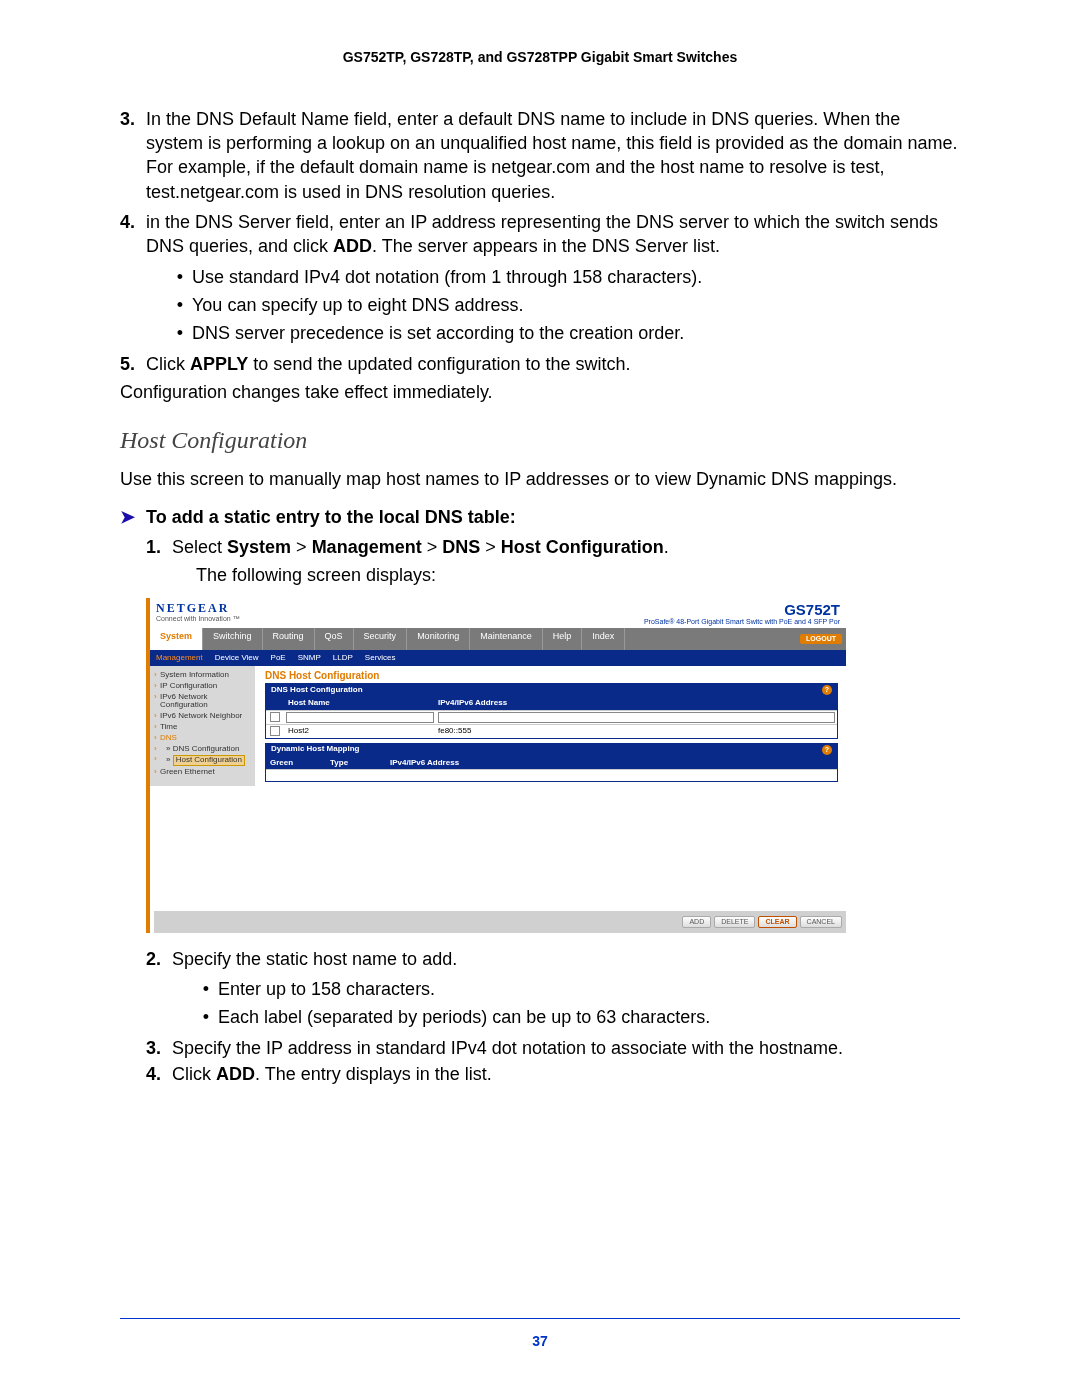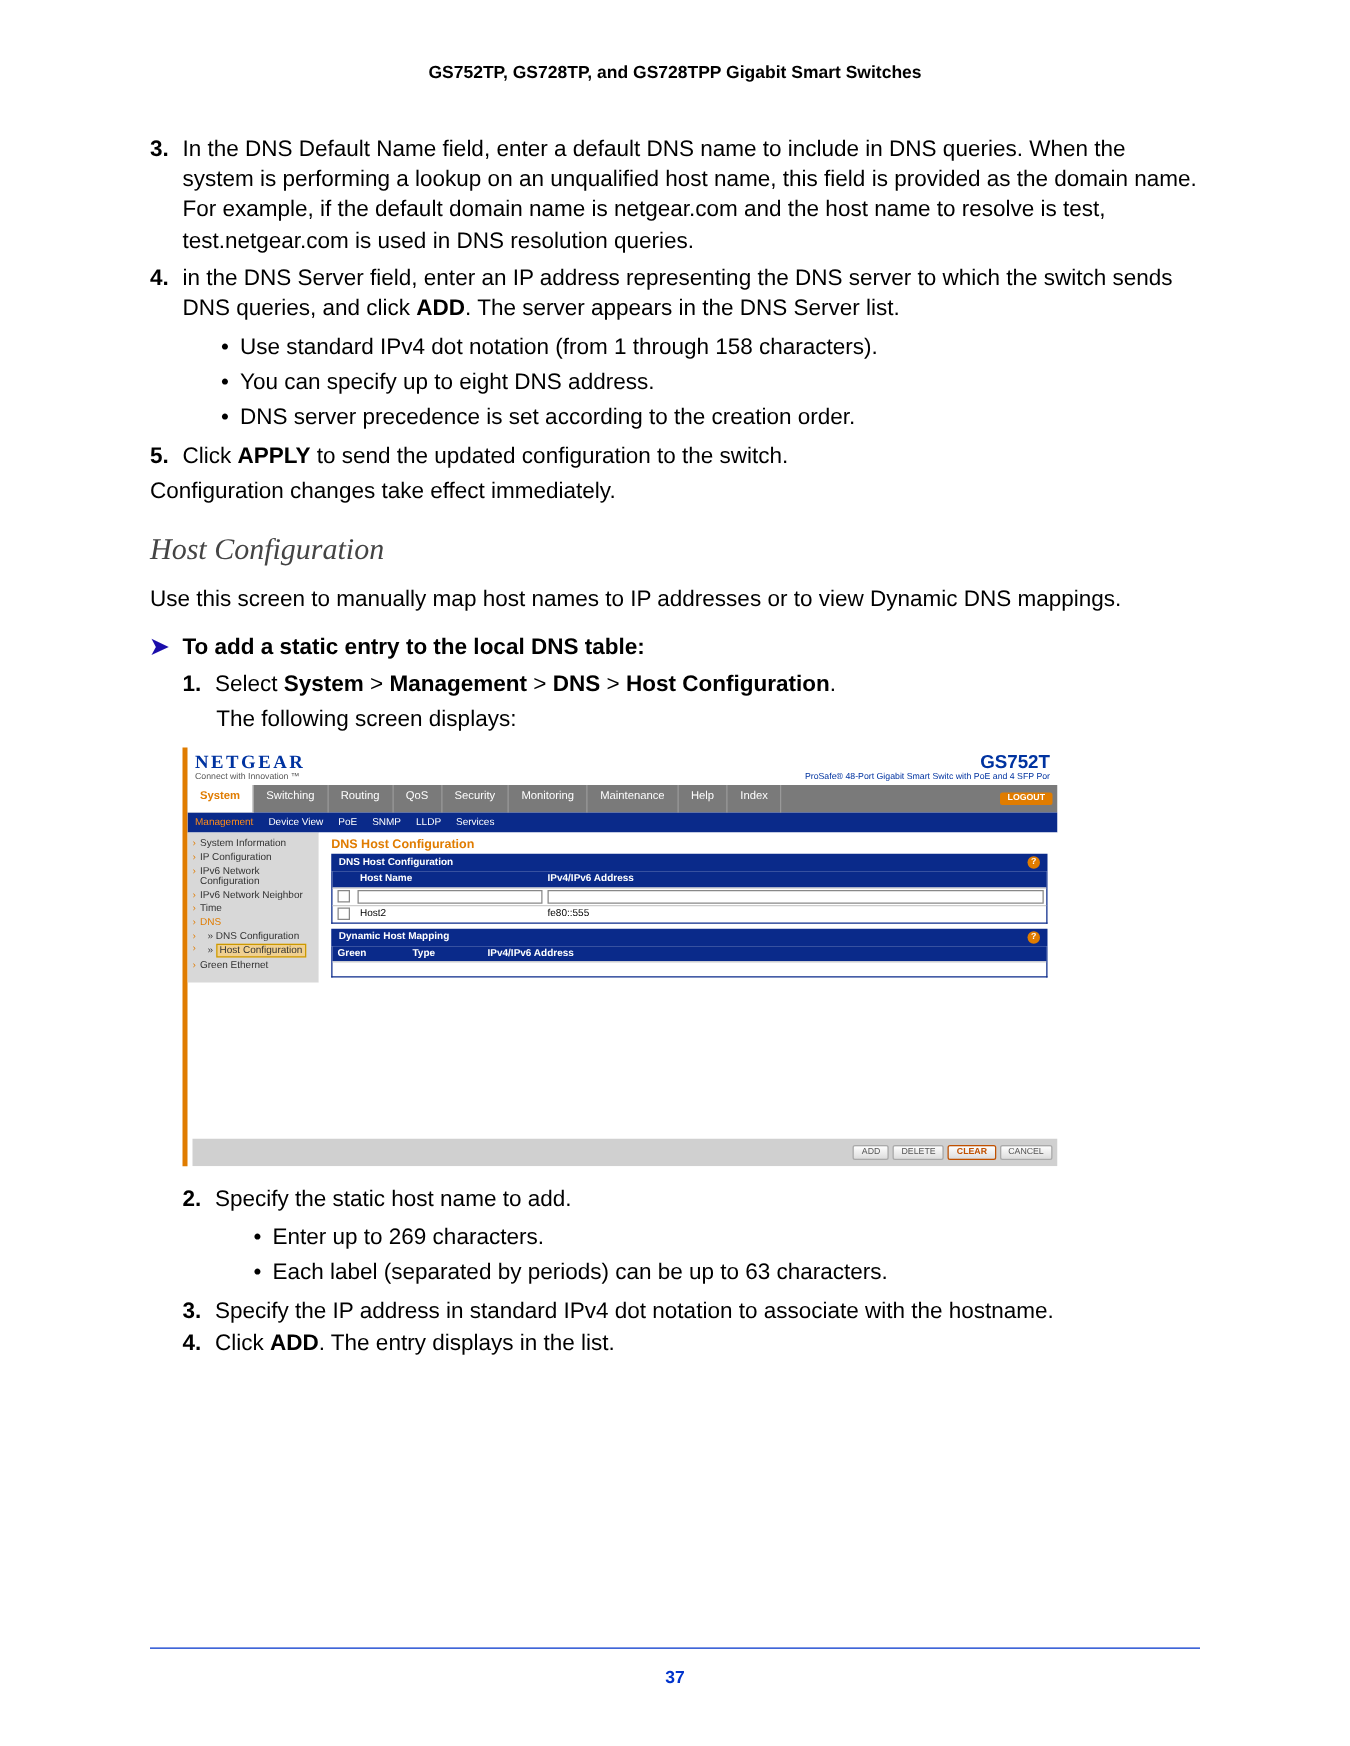--- a/index.html
+++ b/index.html
@@ -47,21 +47,21 @@
     width: 700px;
     height: 335px;
     border-left: 4px solid #e07c00;
     background: #fff;
     position: relative;
     font-size: 9px;
     line-height: 1.1;
     overflow: hidden;
   }
   .ss-top { display:flex; justify-content:space-between; align-items:flex-start; padding:4px 6px 2px 6px;}
-  .ss-logo { font-family: Georgia, serif; color:#0033a0; font-weight:bold; font-size:15px; letter-spacing:2px;}
+  .ss-logo { font-family: Georgia, serif; color:#0033a0; font-weight:bold; font-size:12px; letter-spacing:2px;}
   .ss-tag { font-size:7px; color:#555;}
   .ss-model { text-align:right; }
   .ss-model-big { color:#0033a0; font-weight:bold; font-size:15px;}
   .ss-model-sub { font-size:7px; color:#0033a0;}
   .ss-tabs { display:flex; background:#7a7a7a; height:22px; align-items:stretch; font-size:9px;}
   .ss-tab { padding:4px 10px; color:#fff; border-right:1px solid #999;}
   .ss-tab.active { background:#fff; color:#e07c00; font-weight:bold;}
   .ss-logout { margin-left:auto; margin-right:4px; align-self:center; background:#e07c00; color:#fff; font-size:7px; padding:1px 6px; border-radius:2px; font-weight:bold;}
   .ss-subtabs { background:#0a2a8a; color:#fff; height:16px; display:flex; align-items:center; padding-left:6px; font-size:8px; gap:12px;}
   .ss-subtabs .hot{ color:#ff8c1a;}
@@ -148,21 +148,21 @@
   <div class="arrow">➤</div>
   <div class="ptxt">To add a static entry to the local DNS table:</div>
 </div>
 
 <div class="ol-num" style="margin-left:26px">
   <div class="num">1.</div>
   <div class="txt nav-path">
     <span>Select </span><b>System</b> <span class="gt">&gt;</span> <b>Management</b> <span class="gt">&gt;</span> <b>DNS</b> <span class="gt">&gt;</span> <b>Host Configuration</b>.
   </div>
 </div>
-<div class="cont-txt" style="margin-left:53px">The following screen displays:</div>
+<div class="cont-txt" style="margin-left:76px">The following screen displays:</div>
 
 <div class="screenshot">
   <div class="ss-top">
     <div>
       <div class="ss-logo">NETGEAR</div>
       <div class="ss-tag">Connect with Innovation ™</div>
     </div>
     <div class="ss-model">
       <div class="ss-model-big">GS752T</div>
       <div class="ss-model-sub">ProSafe® 48-Port Gigabit Smart Switc
@@ -246,21 +246,21 @@
   </div>
 </div>
 
 <div class="ol-num" style="margin-left:26px">
   <div class="num">2.</div>
   <div class="txt">Specify the static host name to add.</div>
 </div>
 <div class="bullet-list" style="margin-left:74px">
   <div class="bullet-row">
       <div class="b">•</div>
-      <div class="bt">Enter up to 269 characters.</div>
+      <div class="bt">Enter up to 158 characters.</div>
     </div>
   <div class="bullet-row">
       <div class="b">•</div>
       <div class="bt">Each label (separated by periods) can be up to 63 characters.</div>
     </div>
 </div>
 
 <div class="ol-num" style="margin-left:26px">
   <div class="num">3.</div>
   <div class="txt">Specify the IP address in standard IPv4 dot notation to associate with the hostname.</div>

